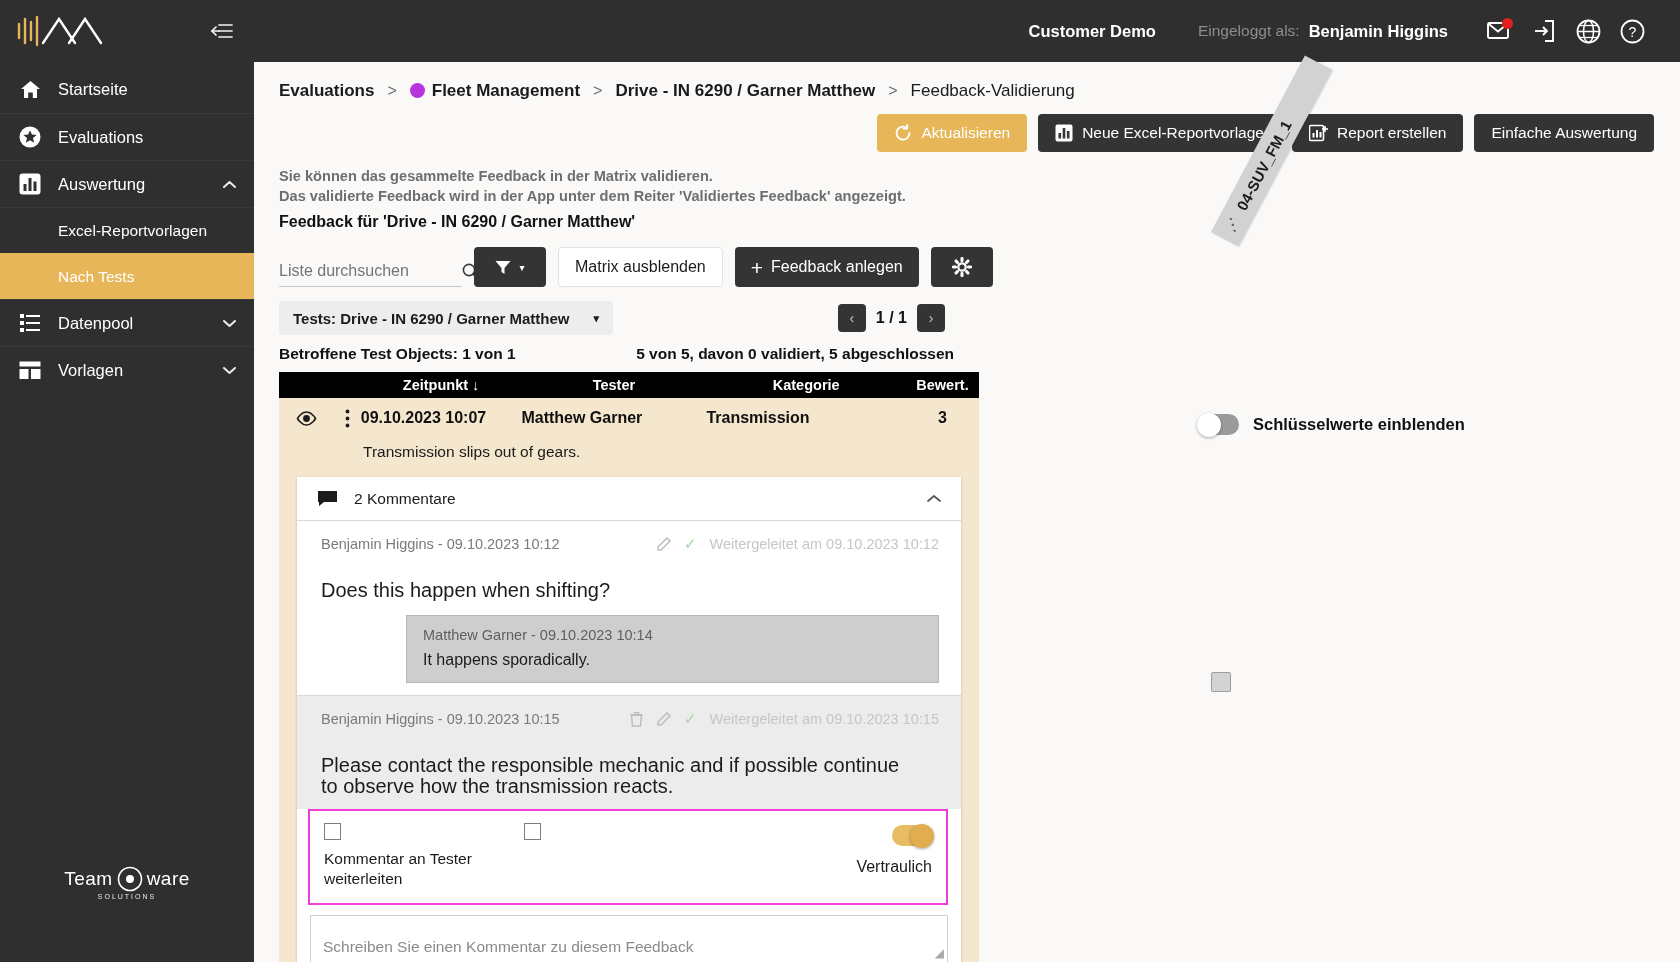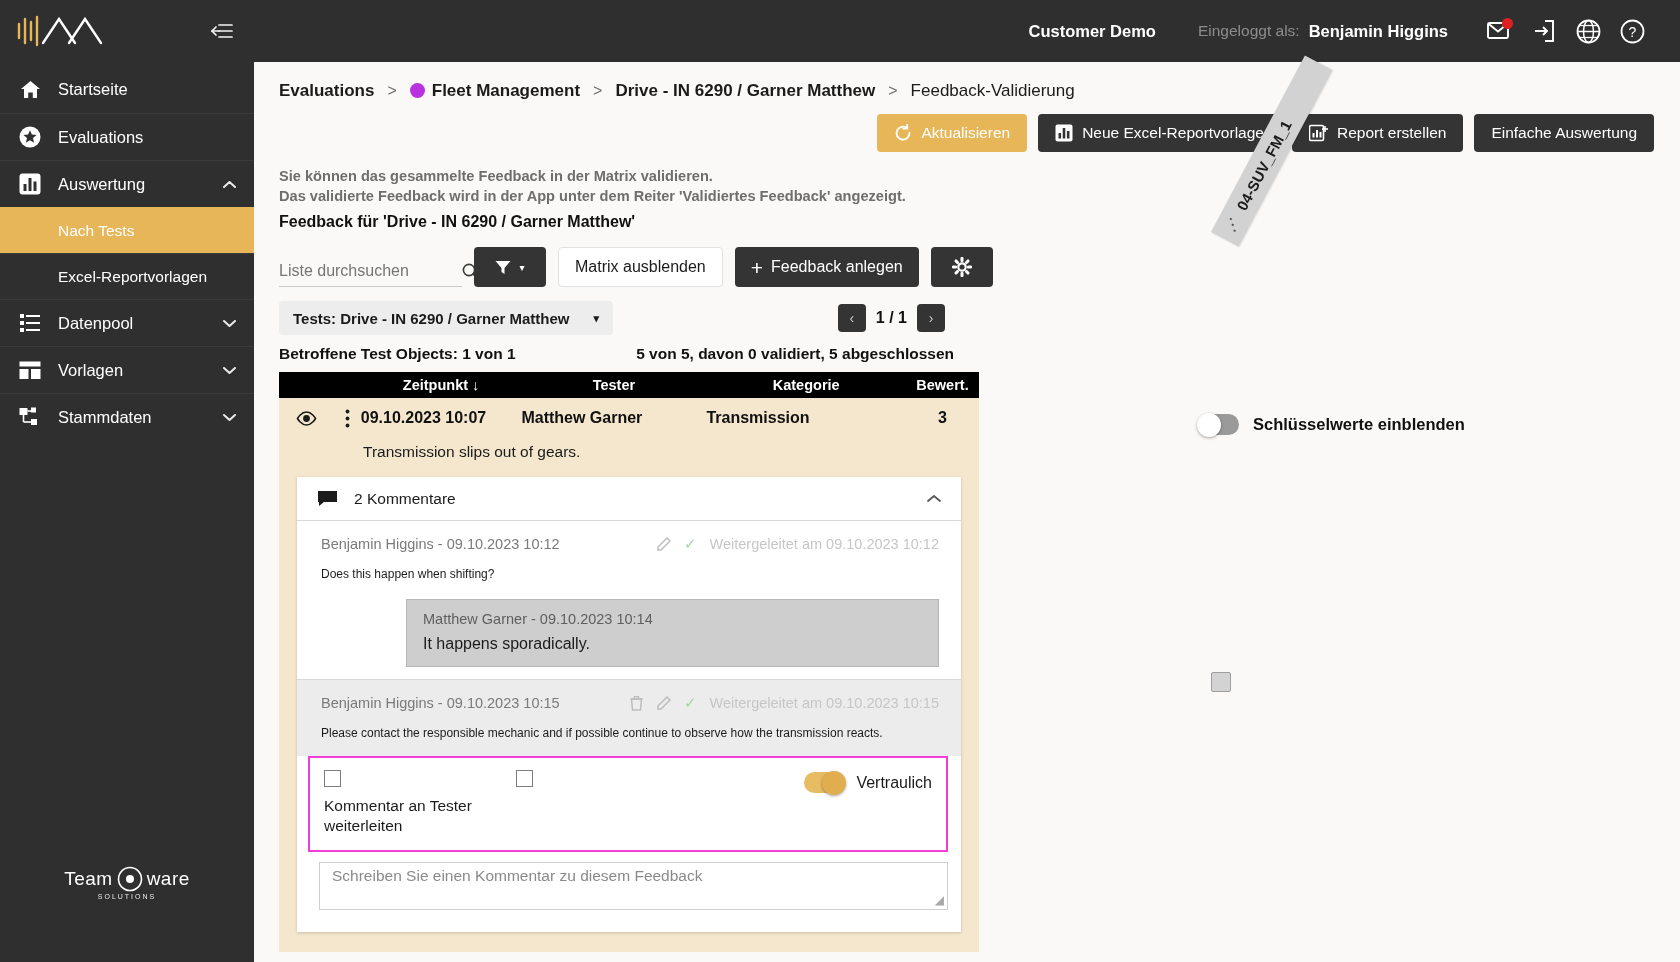--- a/index.html
+++ b/index.html
@@ -133,45 +133,45 @@
   .cp-head { display:flex; align-items:center; gap: 16px; height: 44px; padding: 0 20px; font-size: 15.5px; color:#1b1b1b; border-bottom: 1px solid #d8d8d8; cursor:pointer;}
   .cp-chev { margin-left:auto; font-size: 13px; color:#555;}
 
   .cmt { padding: 14px 22px 12px 24px; }
   .cmt.alt { background: #ececec; border-top: 1px solid #d8d8d8; }
   .cmt-meta { display:flex; align-items:center; font-size: 14.5px; color:#7a7a7a; }
   .cmt-meta .right { margin-left:auto; display:flex; align-items:center; gap: 13px;}
   .fwd-txt { color: #c6c6c6; font-size: 14.5px;}
   .check-g { color: #9ed89e; font-size: 15px;}
   .ico-btn { color:#bdbdbd; cursor:pointer; font-size: 14px;}
-  .cmt-body { font-size: 12px; color:#1b1b1b; margin-top: 11px; line-height: 21px;}
+  .cmt-body { font-size: 20px; color:#1b1b1b; margin-top: 27px; line-height: 21px;}
   .reply-box { background:#cecece; border:1px solid #b6b6b6; margin: 14px 0 0 85px; padding: 11px 16px 13px 16px;}
   .reply-meta { font-size: 14.5px; color:#5f5f5f;}
   .reply-body { font-size: 16px; color:#1b1b1b; margin-top: 8px;}
 
   .options-row {
     border: 2px solid #f03fd8; display:flex; align-items:flex-start;
     padding: 12px 14px 14px 14px; gap: 0; background:#fff; margin: 0 13px 0 11px;
   }
   .opt { display:flex; flex-direction: column; gap: 9px; }
   .opt-1 { width: 200px; } .opt-2 { width: 300px; }
   .cbox { width: 17px; height: 17px; border: 1px solid #7d7d7d; background:#fff; cursor:pointer; }
   .opt-label { font-size: 15.5px; color:#1b1b1b; line-height: 20px;}
-  .toggle-wrap { margin-left:auto; display:flex; align-items:center; gap: 12px; padding-top: 2px;}
+  .toggle-wrap { margin-left:auto; display:flex; align-items:flex-end; gap: 12px; padding-top: 2px; flex-direction: column;}
   .toggle { width: 40px; height: 21px; border-radius: 11px; position: relative; cursor:pointer;}
   .toggle.on { background: #e8bc63; }
   .toggle.off { background: #9a9a9a; }
   .toggle .knob { position:absolute; top: -1.5px; width: 24px; height: 24px; border-radius: 50%; box-shadow: 0 1px 3px rgba(0,0,0,.35);}
   .toggle.on .knob { right: -2px; background: #e0ae4f; }
   .toggle.off .knob { left: -2px; background: #fff; }
   .toggle-label { font-size: 16px; color:#1b1b1b; }
 
   .cmt-input {
-    margin: 10px 13px 0 22px; border:1px solid #cfcfcf; background:#fff;
-    height: 48px; padding: 4px 12px; font-size: 15.5px; color:#8a8a8a;
+    margin: 10px 13px 0 13px; border:1px solid #cfcfcf; background:#fff;
+    height: 48px; padding: 22px 12px; font-size: 15.5px; color:#8a8a8a;
     position: relative;
   }
   .resize-grip { position:absolute; right: 3px; bottom: 2px; color:#a9a9a9; font-size: 12px;}
   .cp-pad { height: 22px; }
   .fb-gap { height: 20px; }
 
   
   .right-col { position:absolute; left: 945px; top: 0; width: 430px; }
   .rot-label {
     position: absolute; left: 12px; top: 170px;
@@ -254,25 +254,25 @@
             </svg>
         </span>
         <span class="lbl">Auswertung</span>
         <span class="chev">
           <svg width="13" height="9" viewBox="0 0 13 9">
               <polyline points="1,7 6.5,2 12,7" fill="none" stroke="#fff" stroke-width="2" stroke-linecap="round" stroke-linejoin="round"></polyline>
             </svg>
         </span>
       </div>
 
+      <div class="sb-sub">
+        <span>Excel-Reportvorlagen</span>
+      </div>
       <div class="sb-sub active">
         <span>Nach Tests</span>
-      </div>
-      <div class="sb-sub">
-        <span>Excel-Reportvorlagen</span>
       </div>
 
       <div class="sb-item">
         <span class="ico">
           <svg width="22" height="20" viewBox="0 0 22 20">
             <rect x="1" y="1" width="4" height="4" fill="#fff"></rect>
               <rect x="7" y="2" width="14" height="2" fill="#fff"></rect>
             <rect x="1" y="8" width="4" height="4" fill="#fff"></rect>
               <rect x="7" y="9" width="14" height="2" fill="#fff"></rect>
             <rect x="1" y="15" width="4" height="4" fill="#fff"></rect>
@@ -296,40 +296,20 @@
             </svg>
         </span>
         <span class="lbl">Vorlagen</span>
         <span class="chev">
           <svg width="13" height="9" viewBox="0 0 13 9">
               <polyline points="1,2 6.5,7 12,2" fill="none" stroke="#fff" stroke-width="2" stroke-linecap="round" stroke-linejoin="round"></polyline>
             </svg>
         </span>
       </div>
 
-      <div class="sb-item">
-        <span class="ico">
-          <svg width="22" height="20" viewBox="0 0 22 20">
-            <rect x="0.5" y="1" width="8" height="7" fill="#fff"></rect>
-              <rect x="12" y="0.5" width="5" height="5" fill="#fff"></rect>
-            <rect x="12" y="12" width="6" height="6" fill="#fff"></rect>
-            <g stroke="#fff" stroke-width="1.6" fill="none">
-                <line x1="8.5" y1="4" x2="12" y2="4"></line>
-                <line x1="4.5" y1="8" x2="4.5" y2="15"></line>
-                <line x1="4.5" y1="15" x2="12" y2="15"></line>
-              </g>
-          </svg>
-        </span>
-        <span class="lbl">Stammdaten</span>
-        <span class="chev">
-          <svg width="13" height="9" viewBox="0 0 13 9">
-              <polyline points="1,2 6.5,7 12,2" fill="none" stroke="#fff" stroke-width="2" stroke-linecap="round" stroke-linejoin="round"></polyline>
-            </svg>
-        </span>
-      </div>
     </nav>
 
     <div class="sb-footer">
       <div class="tw-logo">
         <span>Team</span>
         <span>
           <svg width="26" height="26" viewBox="0 0 26 26">
               <circle cx="13" cy="13" r="11.5" fill="none" stroke="#fff" stroke-width="1.6"></circle>
               <circle cx="13" cy="13" r="4" fill="#fff"></circle>
             </svg>

